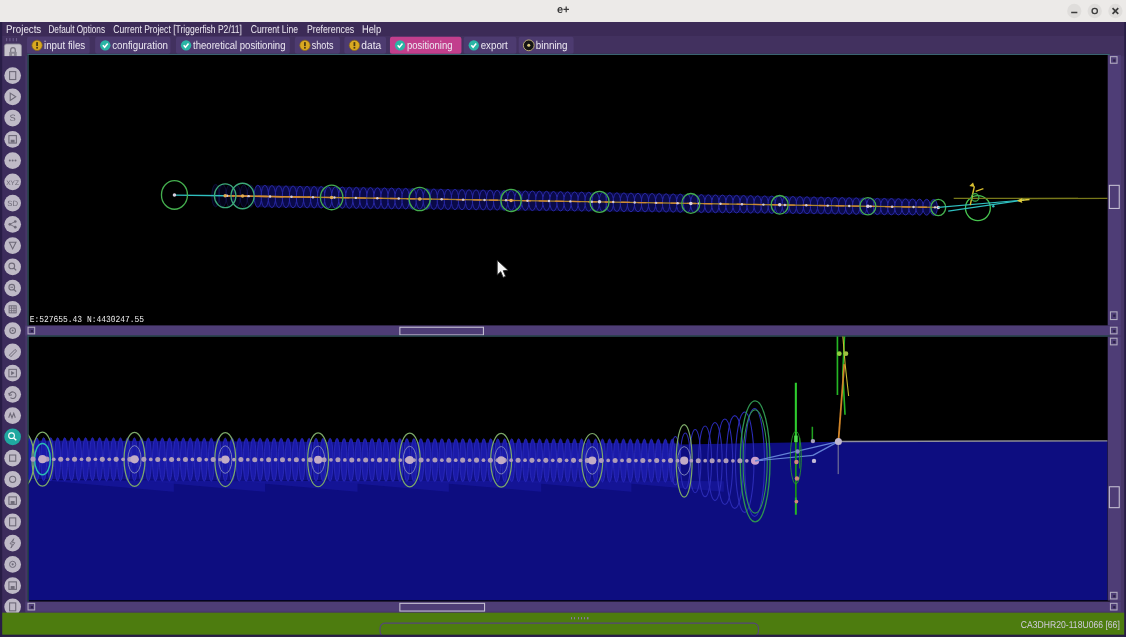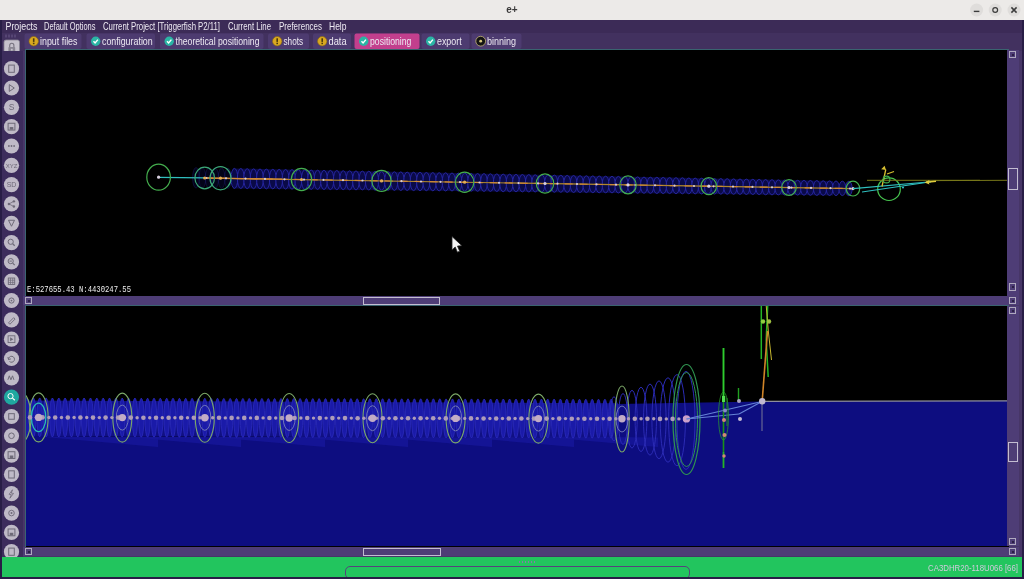--- a/index.html
+++ b/index.html
@@ -643,21 +643,21 @@
 
 <div class="abs" style="left:23px;top:547px;width:996px;height:9px;background:#4E3D76"></div>
 <div style="position:absolute;left:24.5px;top:547.5px;width:7.5px;height:7.5px;border:1px solid #AFA9BF;box-sizing:border-box;background:#4E3D76">
       <div style="position:absolute;left:2px;top:2px;width:2px;height:2px;background:#2A1F45"></div>
     </div>
 <div style="position:absolute;left:1008.5px;top:547.5px;width:7.5px;height:7.5px;border:1px solid #AFA9BF;box-sizing:border-box;background:#4E3D76">
       <div style="position:absolute;left:2px;top:2px;width:2px;height:2px;background:#2A1F45"></div>
     </div>
 <div style="position:absolute;left:363px;top:547.5px;width:78px;height:8px;border:1px solid #C3BDD1;box-sizing:border-box;background:#4E3D76"></div>
 
-<div class="abs" style="left:0;top:557px;width:1024px;height:22px;background:#22c55e">
+<div class="abs" style="left:0;top:557px;width:1024px;height:22px;background:#4d7c0f">
   <div class="abs" style="left:345px;top:9px;width:343px;height:11px;border:1px solid #55447C;border-radius:5px"></div>
   <div class="abs" style="left:519px;top:4px;width:16px;height:2px;background:repeating-linear-gradient(90deg,#8878A8 0 1px,transparent 1px 3px)"></div>
   <svg class="abs" style="left:920px;top:0" width="104" height="22" viewBox="0 0 104 22">
     <text x="8" y="14" font-family="Liberation Sans, sans-serif" font-size="9" fill="#CFCBDB" textLength="90" lengthAdjust="spacingAndGlyphs">CA3DHR20-118U066 [66]</text>
   </svg>
 </div>
 
 <div class="abs" style="left:0;top:20px;width:2px;height:559px;background:#281D46"></div>
 <div class="abs" style="left:1022px;top:20px;width:2px;height:559px;background:#281D46"></div>
 <div class="abs" style="left:0;top:577px;width:1024px;height:2px;background:#281D46"></div>

